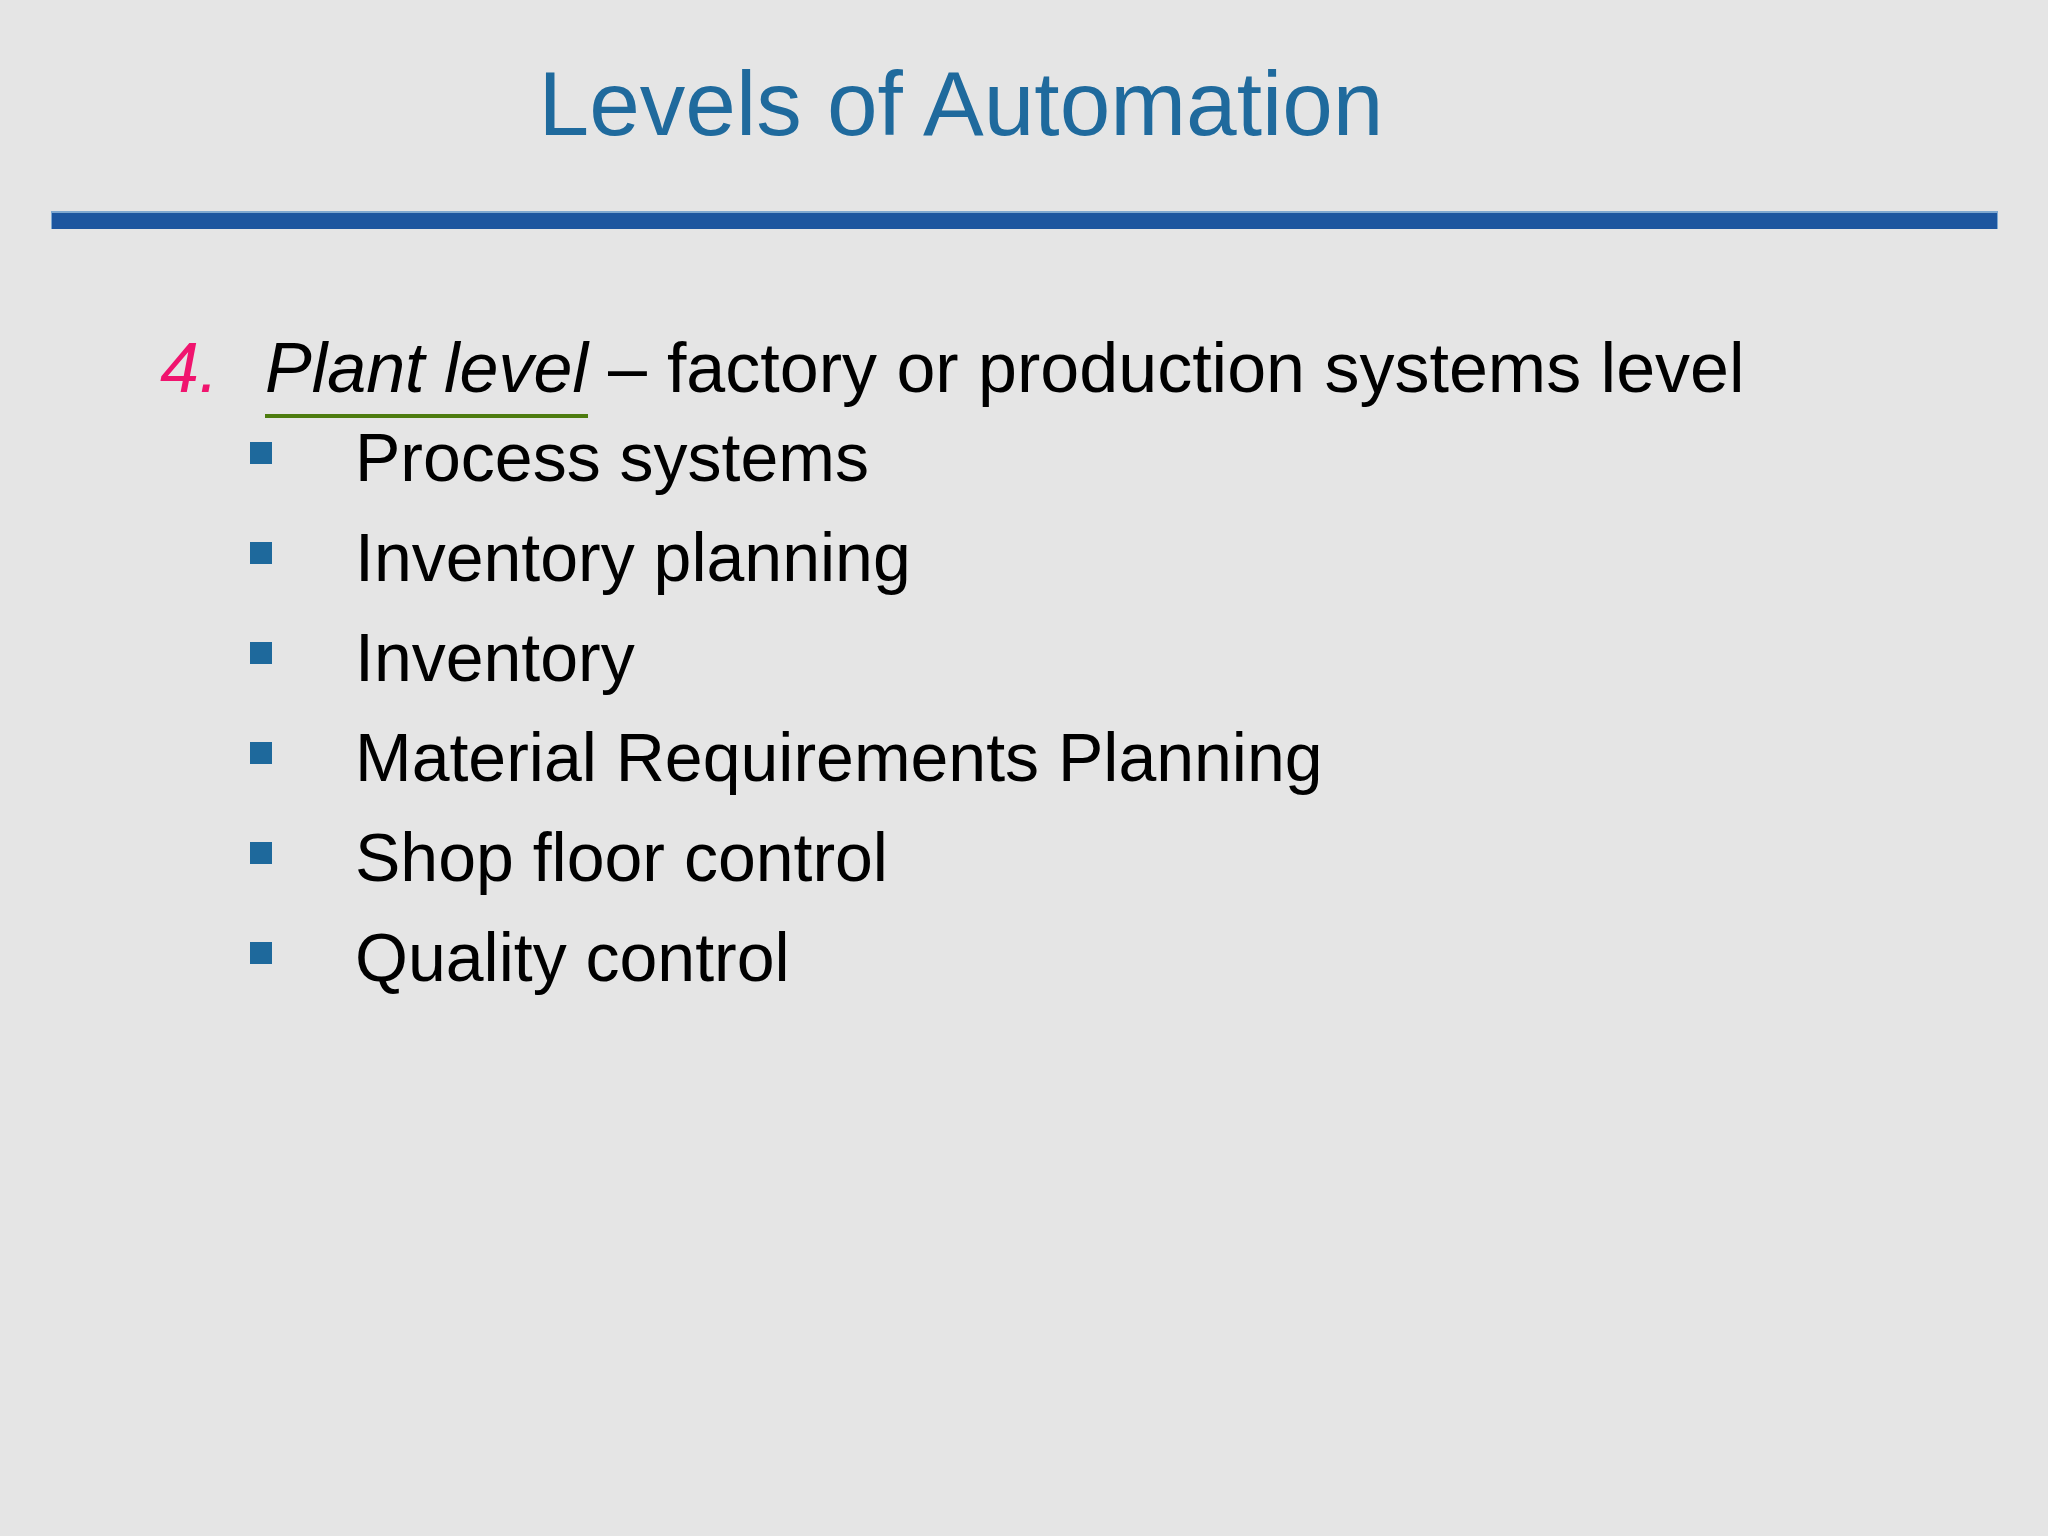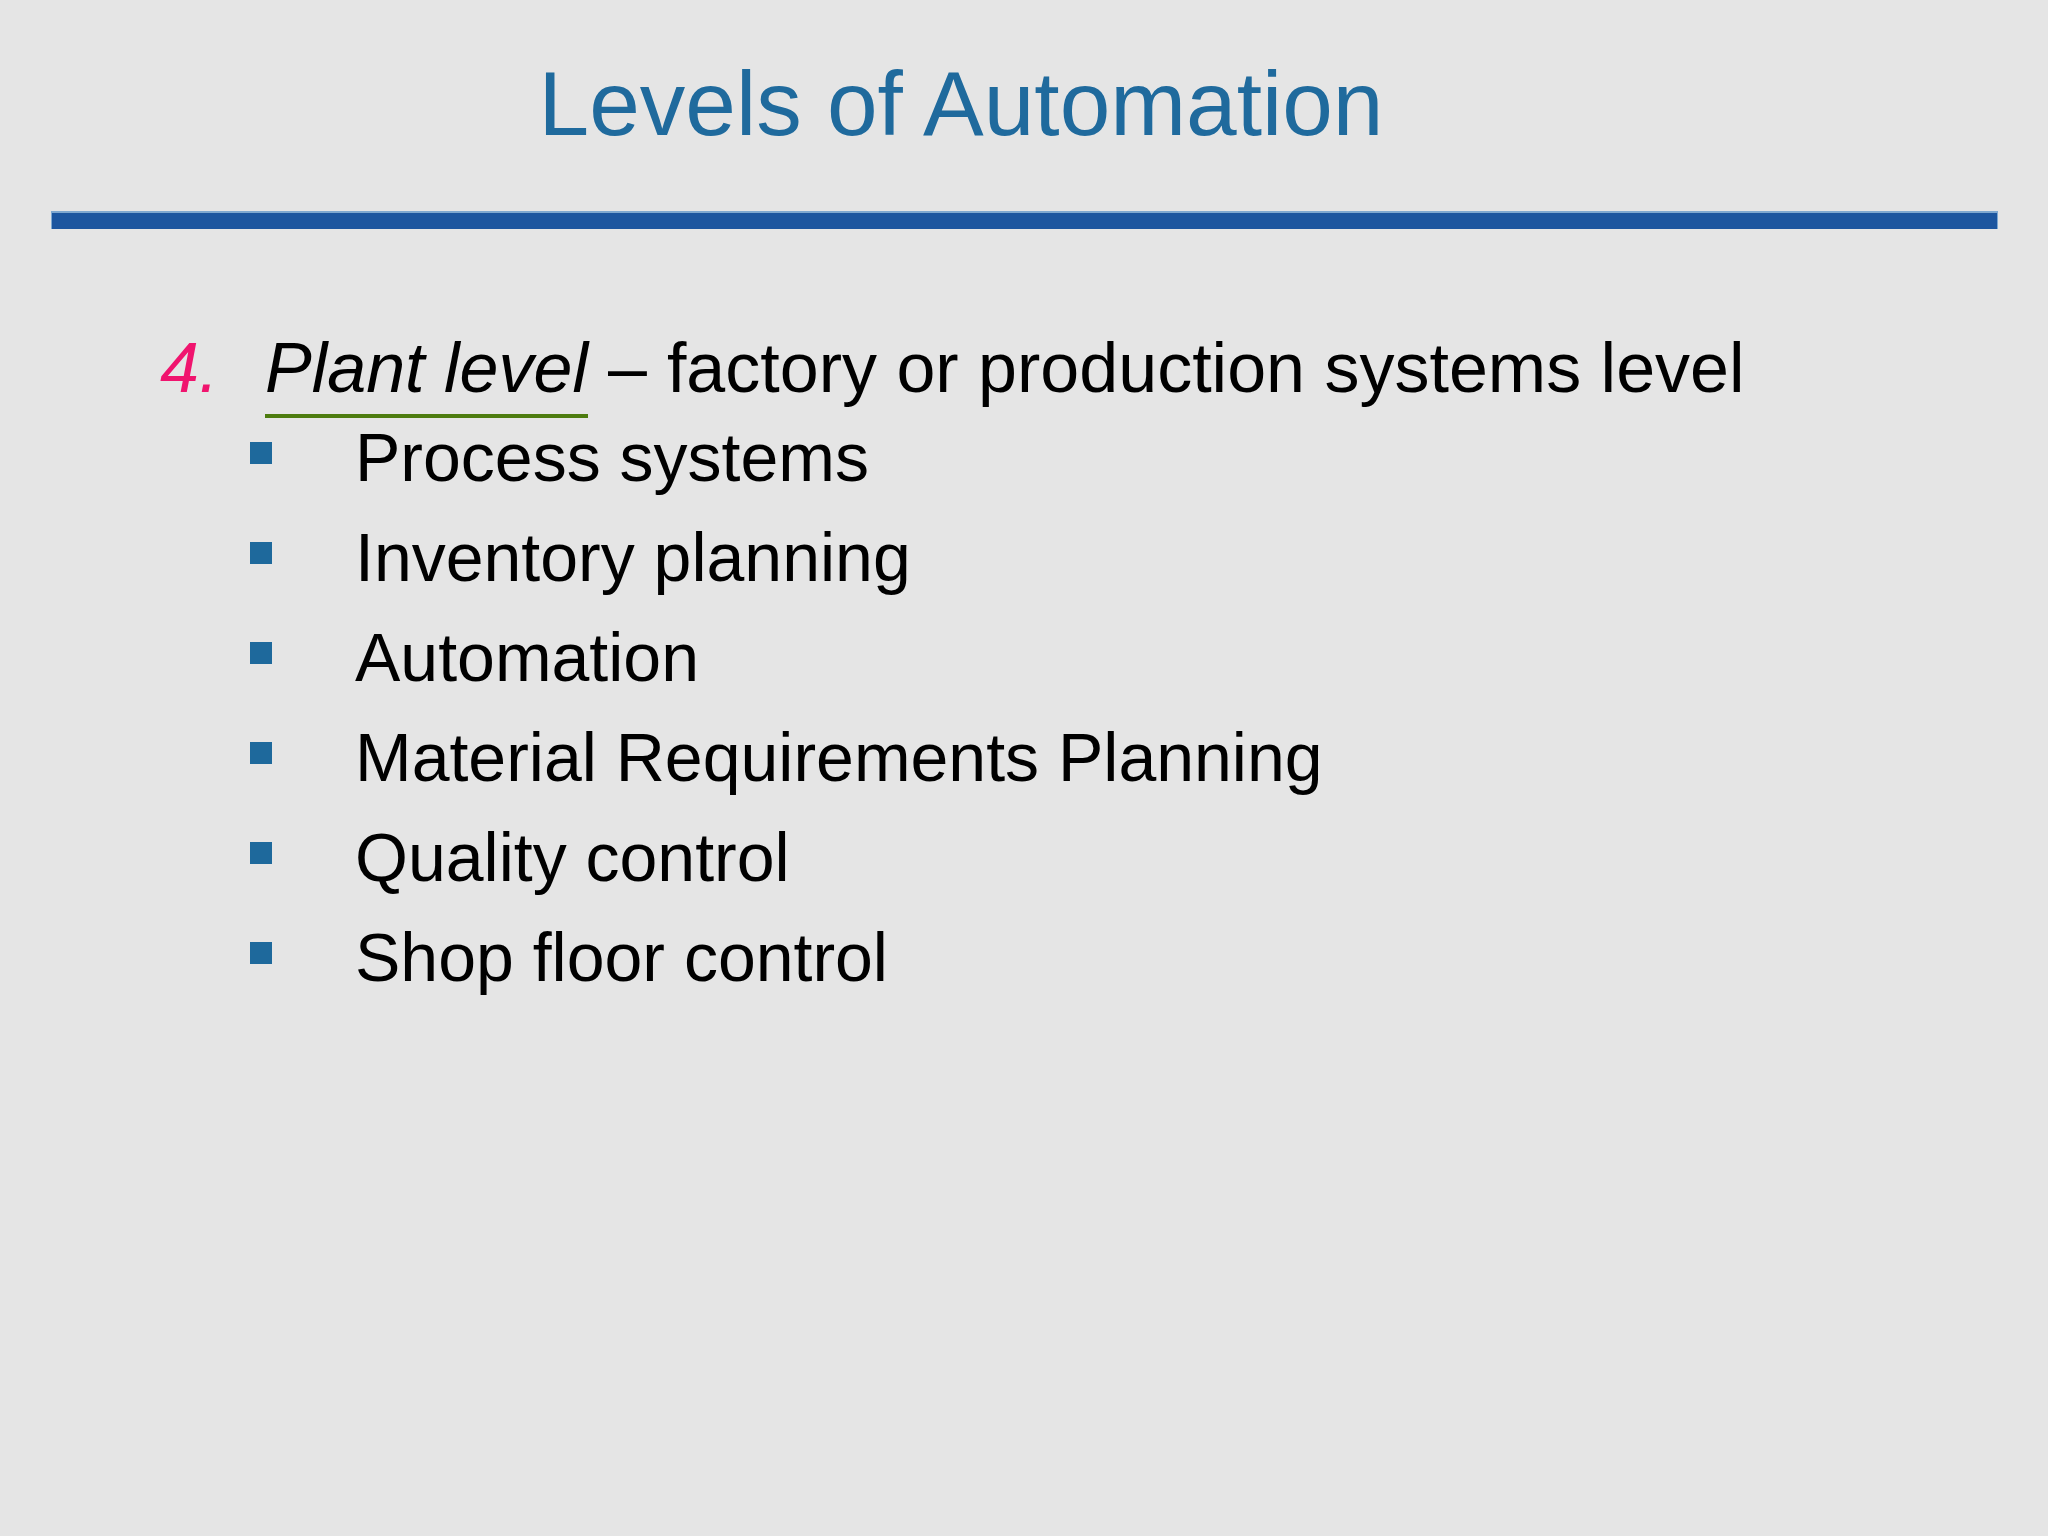--- a/index.html
+++ b/index.html
@@ -114,29 +114,29 @@
     <li class="bullet-row">
       <span class="sq" style="background: rgb(30, 105, 156);"></span>
       <span class="bt">Process systems</span>
     </li>
     <li class="bullet-row">
       <span class="sq" style="background: rgb(30, 105, 156);"></span>
       <span class="bt">Inventory planning</span>
     </li>
     <li class="bullet-row">
       <span class="sq" style="background: rgb(30, 105, 156);"></span>
-      <span class="bt">Automation</span>
+      <span class="bt">Inventory</span>
     </li>
     <li class="bullet-row">
       <span class="sq" style="background: rgb(30, 105, 156);"></span>
       <span class="bt">Material Requirements Planning</span>
     </li>
     <li class="bullet-row">
       <span class="sq" style="background: rgb(30, 105, 156);"></span>
-      <span class="bt">Quality control</span>
+      <span class="bt">Shop floor control</span>
     </li>
     <li class="bullet-row">
       <span class="sq" style="background: rgb(30, 105, 156);"></span>
-      <span class="bt">Shop floor control</span>
+      <span class="bt">Quality control</span>
     </li>
   </ul>
 
 </div>
 
 </body></html>

